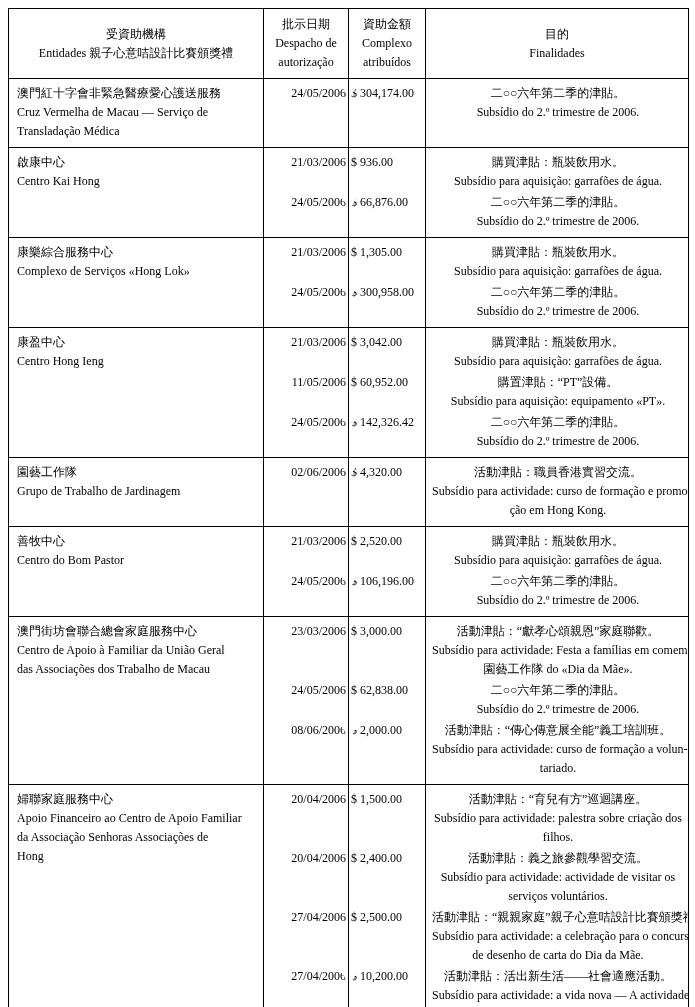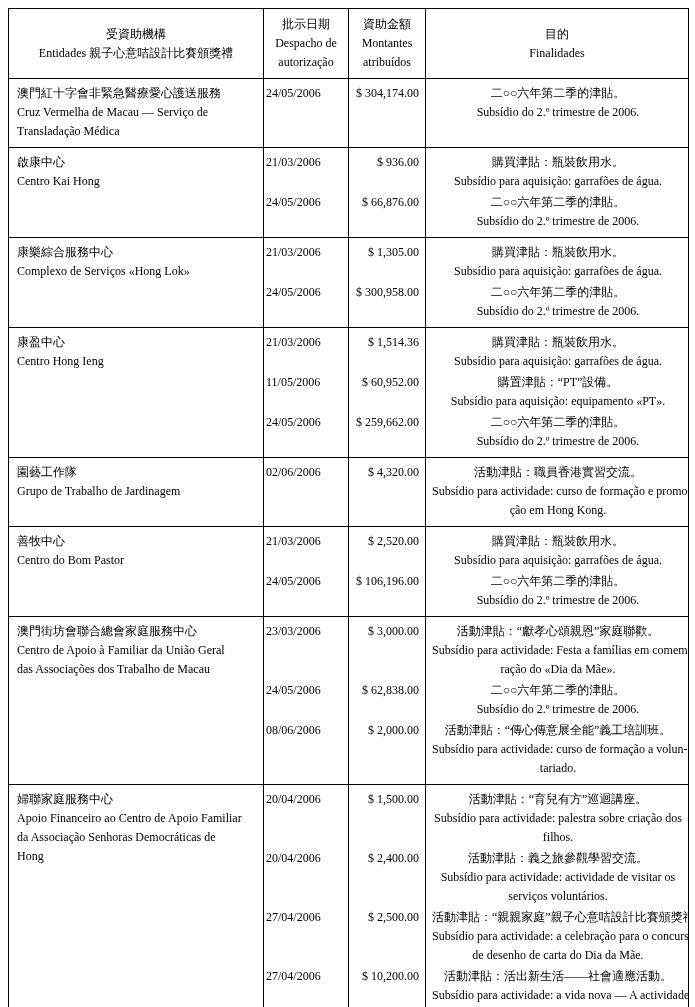--- a/index.html
+++ b/index.html
@@ -32,25 +32,25 @@
     font-weight: normal;
     overflow: hidden;
   }
   thead th {
     border-bottom: 1px solid #000;
     vertical-align: middle;
     text-align: center;
     padding: 6px 2px;
   }
   tr.gs > td { border-top: 1px solid #000; padding-top: 5px; }
-  tr.ge > td { padding-bottom: 6px; }
+  tr.ge > td { padding-bottom: 6px; border-radius: 25px; }
 
   td.entity  { padding-left: 8px;  padding-right: 6px; text-align: left; }
-  td.date    { padding-left: 2px;  padding-right: 2px; text-align: left; white-space: nowrap; }
-  td.amount  { padding-left: 2px;  padding-right: 6px; text-align: right;  white-space: nowrap; margin-top: 47px; }
+  td.date    { padding-left: 2px;  padding-right: 2px; text-align: right; white-space: nowrap; }
+  td.amount  { padding-left: 2px;  padding-right: 6px; text-align: left;  white-space: nowrap; margin-top: 47px; }
   td.purpose { padding-left: 6px;  padding-right: 4px; text-align: center; }
   td .ln { white-space: nowrap; }
 </style>
 </head>
 <body>
 
 <div class="page">
   <table class="gazette">
     <colgroup>
       <col class="c-entity">
@@ -64,21 +64,21 @@
           <div>受資助機構</div>
           <div>Entidades 親子心意咭設計比賽頒獎禮</div>
         </th>
         <th>
           <div>批示日期</div>
           <div>Despacho de</div>
           <div>autorização</div>
         </th>
         <th>
           <div>資助金額</div>
-          <div>Montantes</div>
+          <div>Complexo</div>
           <div>atribuídos</div>
         </th>
         <th>
           <div>目的</div>
           <div>Finalidades</div>
         </th>
       </tr>
     </thead>
     <tbody id="tbody">
         <tr class="gs ge">
@@ -133,37 +133,37 @@
             <div class="ln">二○○六年第二季的津貼。</div>
             <div class="ln">Subsídio do 2.º trimestre de 2006.</div>
           </td>
         </tr>
         <tr class="gs">
           <td class="entity" rowspan="3">
             <div class="ln">康盈中心</div>
             <div class="ln">Centro Hong Ieng</div>
           </td>
           <td class="date">21/03/2006</td>
-          <td class="amount">$ 1,514.36</td>
+          <td class="amount">$ 3,042.00</td>
           <td class="purpose">
             <div class="ln">購買津貼：瓶裝飲用水。</div>
             <div class="ln">Subsídio para aquisição: garrafões de água.</div>
           </td>
         </tr>
         <tr>
           <td class="date">11/05/2006</td>
           <td class="amount">$ 60,952.00</td>
           <td class="purpose">
             <div class="ln">購置津貼：“PT”設備。</div>
             <div class="ln">Subsídio para aquisição: equipamento «PT».</div>
           </td>
         </tr>
         <tr class=" ge">
           <td class="date">24/05/2006</td>
-          <td class="amount">$ 259,662.00</td>
+          <td class="amount">$ 142,326.42</td>
           <td class="purpose">
             <div class="ln">二○○六年第二季的津貼。</div>
             <div class="ln">Subsídio do 2.º trimestre de 2006.</div>
           </td>
         </tr>
         <tr class="gs ge">
           <td class="entity" rowspan="1">
             <div class="ln">園藝工作隊</div>
             <div class="ln">Grupo de Trabalho de Jardinagem</div>
           </td>
@@ -199,21 +199,21 @@
           <td class="entity" rowspan="3">
             <div class="ln">澳門街坊會聯合總會家庭服務中心</div>
             <div class="ln">Centro de Apoio à Familiar da União Geral</div>
             <div class="ln">das Associações dos Trabalho de Macau</div>
           </td>
           <td class="date">23/03/2006</td>
           <td class="amount">$ 3,000.00</td>
           <td class="purpose">
             <div class="ln">活動津貼：“獻孝心頌親恩”家庭聯歡。</div>
             <div class="ln">Subsídio para actividade: Festa a famílias em comemo-</div>
-            <div class="ln">ração do «Dia da Mãe».</div>
+            <div class="ln">園藝工作隊 do «Dia da Mãe».</div>
           </td>
         </tr>
         <tr>
           <td class="date">24/05/2006</td>
           <td class="amount">$ 62,838.00</td>
           <td class="purpose">
             <div class="ln">二○○六年第二季的津貼。</div>
             <div class="ln">Subsídio do 2.º trimestre de 2006.</div>
           </td>
         </tr>
@@ -223,21 +223,21 @@
           <td class="purpose">
             <div class="ln">活動津貼：“傳心傳意展全能”義工培訓班。</div>
             <div class="ln">Subsídio para actividade: curso de formação a volun-</div>
             <div class="ln">tariado.</div>
           </td>
         </tr>
         <tr class="gs">
           <td class="entity" rowspan="4">
             <div class="ln">婦聯家庭服務中心</div>
             <div class="ln">Apoio Financeiro ao Centro de Apoio Familiar</div>
-            <div class="ln">da Associação Senhoras Democráticas de</div>
+            <div class="ln">da Associação Senhoras Associações de</div>
             <div class="ln">Hong</div>
           </td>
           <td class="date">20/04/2006</td>
           <td class="amount">$ 1,500.00</td>
           <td class="purpose">
             <div class="ln">活動津貼：“育兒有方”巡迴講座。</div>
             <div class="ln">Subsídio para actividade: palestra sobre criação dos</div>
             <div class="ln">filhos.</div>
           </td>
         </tr>

